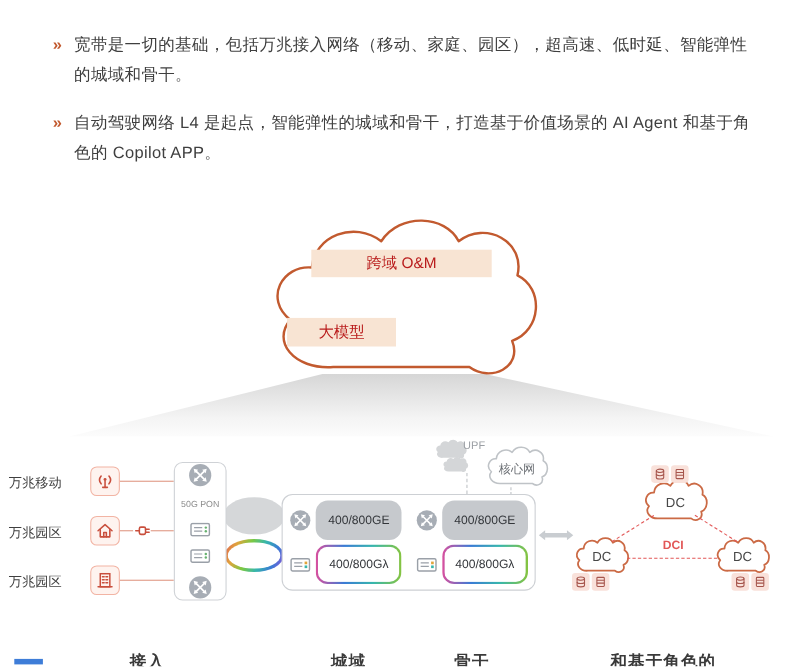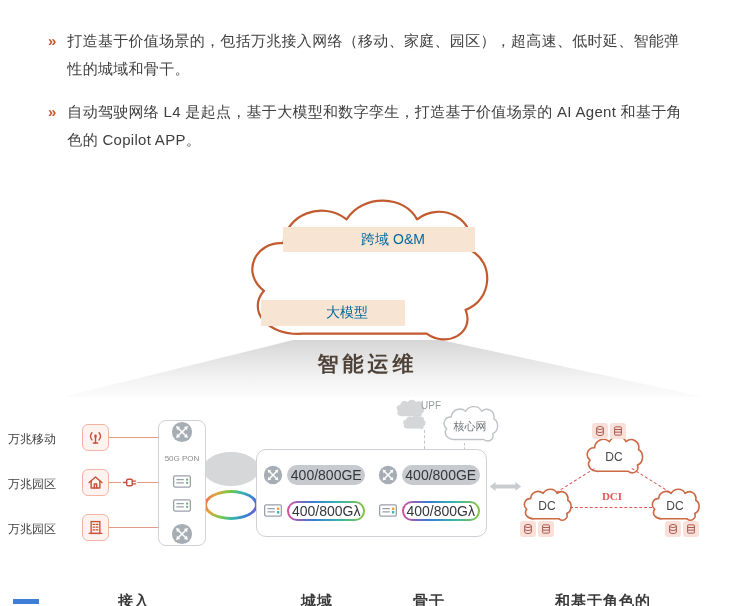--- a/index.html
+++ b/index.html
@@ -13,25 +13,25 @@
   .bullet-marker{color:#c25a2f;font-size:15px;line-height:1.85;font-weight:bold;flex:0 0 auto;}
   .bullet-text{color:#3f3f3f;font-size:15px;line-height:1.85;letter-spacing:0.3px;}
 
   
   .om-cloud{left:230px;top:186px;width:272px;height:162px;z-index:2;}
   .cloud-path{fill:#fff;stroke-linejoin:round;}
   .cloud-orange{stroke:#c25a2f;stroke-width:2.2;}
   .cloud-grayfill{fill:#d4d6d8;stroke:none;}
   .cloud-graystroke{stroke:#bfc3c7;stroke-width:1.4;}
   .cloud-dc{stroke:#cb6a45;stroke-width:1.6;}
-  .om-box{position:absolute;background:#f8e4d3;color:#0369a1;font-size:14px;
-          display:flex;align-items:center;justify-content:center;z-index:3;padding-left:28px;}
+  .om-box{position:absolute;background:#f8e4d3;color:#b91c1c;font-size:14px;
+          display:flex;align-items:center;justify-content:center;z-index:3;}
   .box-cross {left:283px;top:227px;width:164px;height:25px;}
   .box-single{left:283px;top:258px;width:164px;height:25px;}
-  .box-model {left:261px;top:300px;width:116px;height:26px;}
+  .box-model {left:261px;top:289px;width:99px;height:26px;}
   .box-twin  {left:366px;top:289px;width:99px;height:26px;}
 
   
   .funnel{left:62px;top:340px;width:642px;height:57px;
           background:linear-gradient(180deg,#d6d6d6,#f4f4f4 70%,#fcfcfc);
           clip-path:polygon(36% 0,59% 0,100% 100%,0 100%);}
   .funnel-title{left:0;right:0;top:350px;text-align:center;font-size:21px;font-weight:bold;
                 color:#4e4238;letter-spacing:4px;z-index:3;}
 
   
@@ -58,22 +58,22 @@
   .ellipse-gray{left:203px;top:452px;width:56px;height:34px;background:#d5d7d9;border-radius:50%;z-index:1;}
   .ellipse-rainbow{left:204px;top:490px;width:54px;height:30px;border-radius:50%;
         border:3px solid transparent;box-sizing:border-box;z-index:1;
         background:linear-gradient(#fff,#fff) padding-box,
                    linear-gradient(110deg,#e05757,#e0a43c,#7ac943,#37b6ad,#3a7bd5,#9a4fd9) border-box;}
   .metro-box{left:256px;top:449px;width:231px;height:88px;background:#fff;
              border:1.5px solid #cdd0d4;border-radius:10px;box-sizing:border-box;
              display:flex;z-index:2;}
   .m-col{flex:1;display:flex;flex-direction:column;align-items:center;justify-content:space-evenly;}
   .m-row{display:flex;align-items:center;gap:4px;}
-  .pill{width:78px;height:20px;border-radius:11px;display:flex;align-items:center;justify-content:center;
-        font-size:14px;box-sizing:border-box;}
+  .pill{width:78px;height:36px;border-radius:11px;display:flex;align-items:center;justify-content:center;
+        font-size:11px;box-sizing:border-box;}
   .pill-ge{background:#c6c9cd;color:#33363a;}
   .pill-lambda{border:2px solid transparent;color:#33363a;
         background:linear-gradient(#fff,#fff) padding-box,
                    linear-gradient(90deg,#d94f9e,#3a7bd5,#37b6ad,#86c440) border-box;}
 
   
   .upf-cloud-1{left:394px;top:398px;width:32px;height:20px;}
   .upf-cloud-2{left:401px;top:414px;width:26px;height:16px;}
   .upf-text{left:421px;top:400px;font-size:10px;color:#9a9ea3;}
   .core-cloud{left:439px;top:403px;width:62px;height:40px;}
@@ -96,55 +96,54 @@
   .db-chip{position:absolute;width:16px;height:16px;background:#f9e1da;border-radius:3px;
            display:flex;align-items:center;justify-content:center;z-index:3;}
   .chip-t1{left:592px;top:423px;} .chip-t2{left:610px;top:423px;}
   .chip-l1{left:520px;top:521px;} .chip-l2{left:538px;top:521px;}
   .chip-r1{left:665px;top:521px;} .chip-r2{left:683px;top:521px;}
   .dash-red{height:0;border-top:1.5px dashed #e25757;transform-origin:0 0;z-index:1;}
   .dci-a{left:556px;top:492px;width:45px;transform:rotate(-32deg);}
   .dci-b{left:632px;top:468px;width:45px;transform:rotate(32deg);}
   .dci-c{left:570px;top:507px;width:82px;}
   .dci-text{left:594px;top:490px;width:36px;text-align:center;font-size:11px;color:#e25757;
-            font-weight:bold;z-index:2;font-family:Liberation Serif, serif;}
+            font-weight:bold;z-index:2;}
 
   
   .section-label{position:absolute;top:556px;font-size:15px;font-weight:700;color:#3a3a3a;
                  text-align:center;letter-spacing:1px;margin-top:36px;}
   .sl-access{left:104px;width:60px;}
   .sl-metro{left:287px;width:60px;}
   .sl-backbone{left:399px;width:60px;}
   .sl-dc{left:551px;width:104px;}
 
   .page-edge{left:13px;top:599px;width:26px;height:5px;background:#3e7dd8;}
 </style>
 </head>
 <body>
 
 <div class="canvas">
 
   <div class="bullet bullet-1">
     <span class="bullet-marker">»</span>
-    <span class="bullet-text">打造基于价值场景的，包括万兆接入网络（移动、家庭、园区），超高速、低时延、智能弹性的城域和骨干。</span>
+    <span class="bullet-text">宽带是一切的基础，包括万兆接入网络（移动、家庭、园区），超高速、低时延、智能弹性的城域和骨干。</span>
   </div>
   <div class="bullet bullet-2">
     <span class="bullet-marker">»</span>
-    <span class="bullet-text">自动驾驶网络 L4 是起点，基于大模型和数字孪生，打造基于价值场景的 AI Agent 和基于角色的 Copilot APP。</span>
+    <span class="bullet-text">自动驾驶网络 L4 是起点，智能弹性的城域和骨干，打造基于价值场景的 AI Agent 和基于角色的 Copilot APP。</span>
   </div>
 
   <div class="abs funnel"></div>
 
   <svg class="abs om-cloud" viewBox="-5 -6 112 68" preserveAspectRatio="none">
     <path class="cloud-path cloud-orange" vector-effect="non-scaling-stroke" d="M25,56 C10,57 2,46 9,38 C-1,30 6,17 17,18 C18,6 33,0 43,8 C50,-3 67,-2 72,8 C82,0 97,8 94,21 C104,26 103,42 92,46 C96,56 84,62 76,56 Z"></path>
   </svg>
   <div class="om-box box-cross">跨域 O&amp;M</div>
   <div class="om-box box-model">大模型</div>
 
-  <div class="abs funnel-title">智能运维</div>
 
   <div class="abs ep-label ep-label-1">万兆移动</div>
   <div class="abs ep-icon ep-icon-1">
     <svg viewBox="0 0 24 24" fill="none" stroke="#c94f3d" stroke-width="1.8" stroke-linecap="round">
       <path d="M7.5 6 a7 7 0 0 0 0 9"></path>
         <path d="M16.5 6 a7 7 0 0 1 0 9"></path>
       <circle cx="12" cy="10" r="1.7" fill="#c94f3d" stroke="none"></circle>
       <path d="M12 11.8 L12 19"></path>
         <path d="M9.3 19 L14.7 19"></path>
     </svg>

